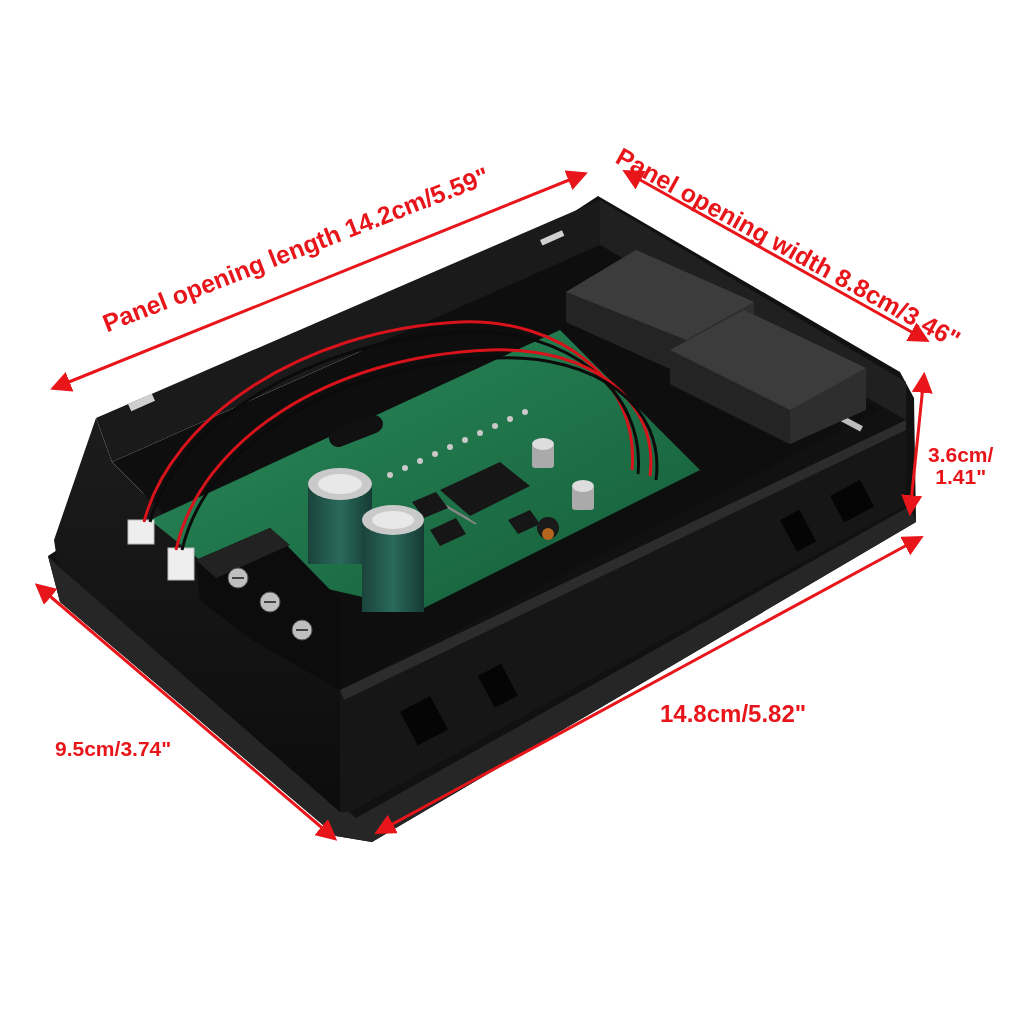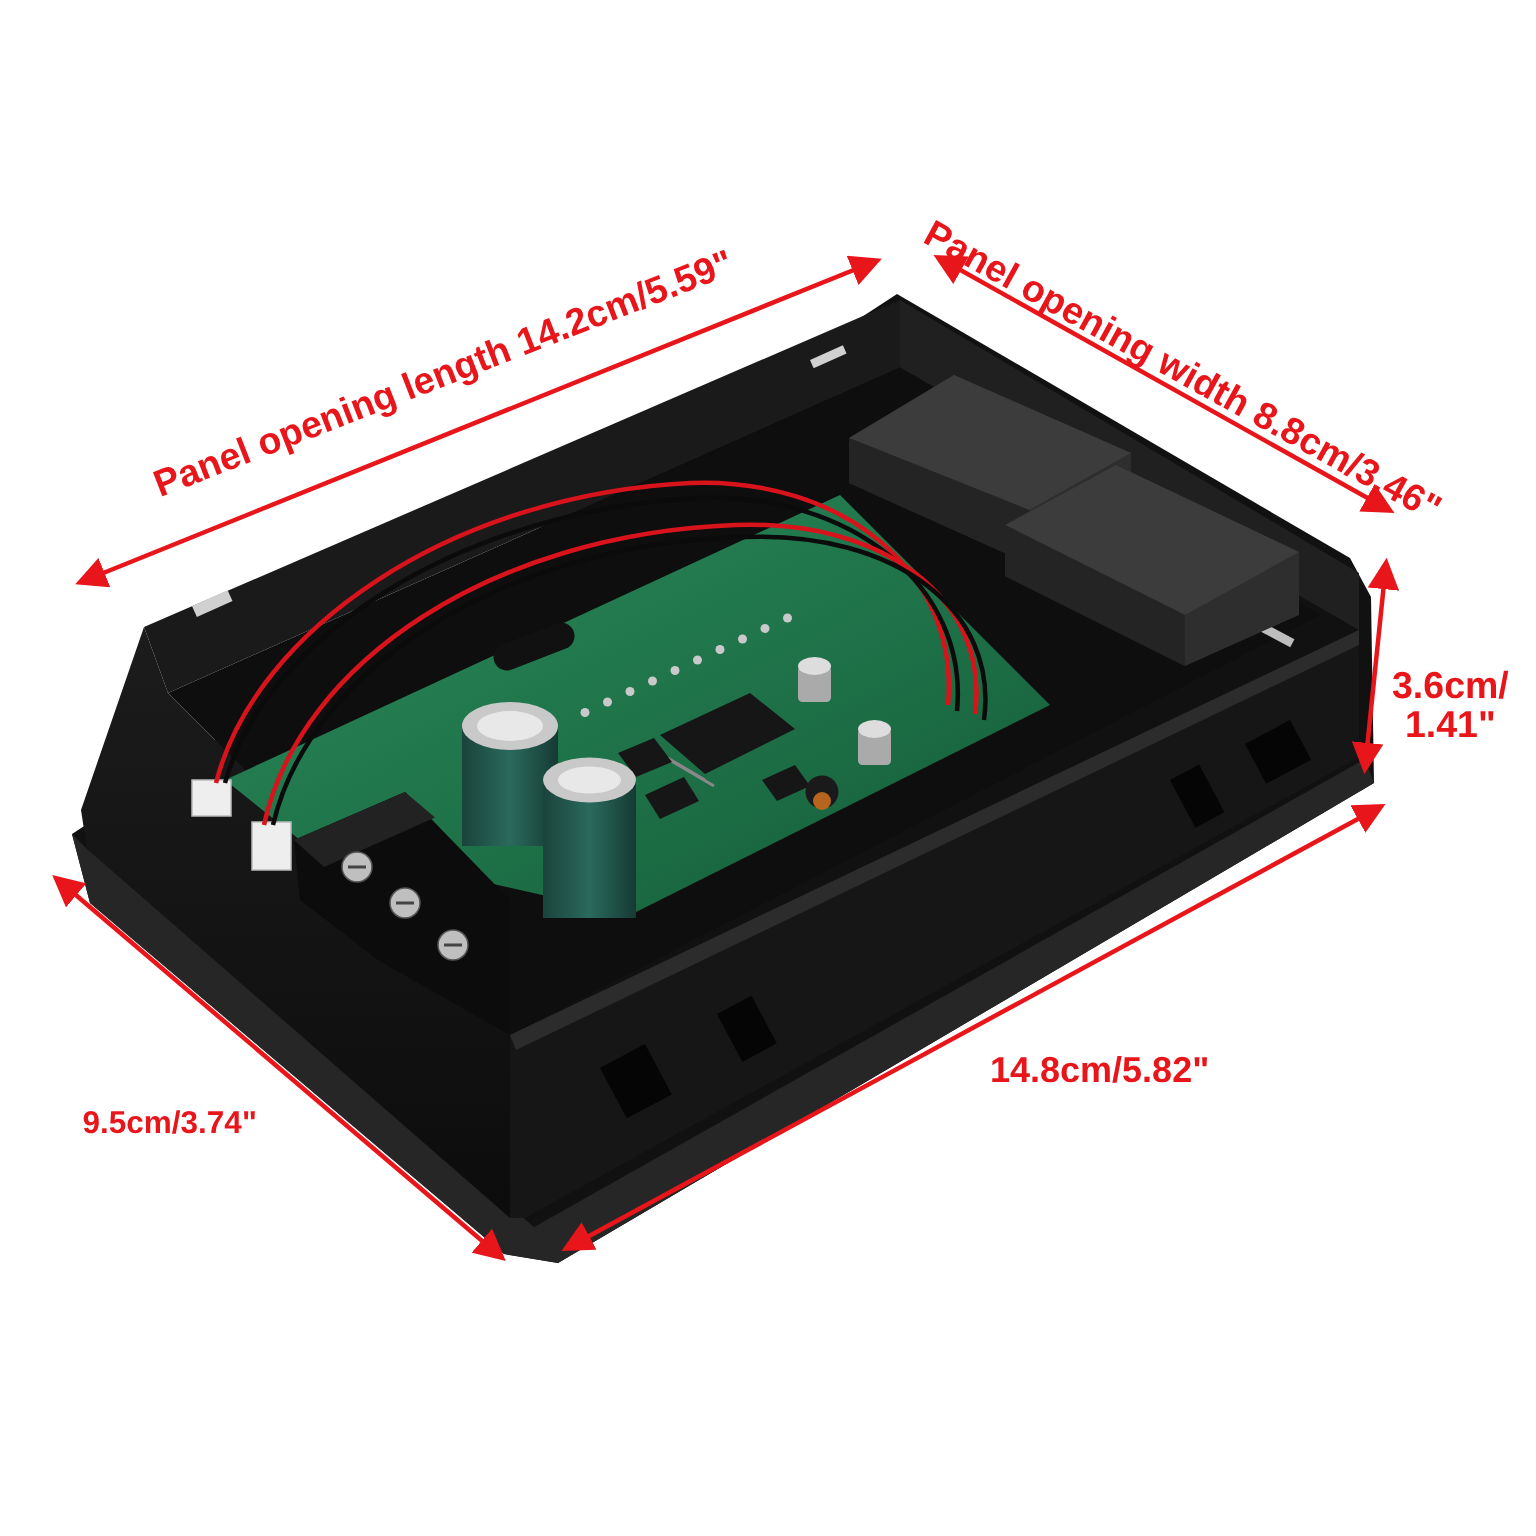--- a/index.html
+++ b/index.html
@@ -4,21 +4,21 @@
 <style>
   html, body { margin: 0; padding: 0; background: #ffffff; }
   body { width: 1024px; height: 1024px; position: relative; overflow: hidden;
          font-family: "Liberation Sans", sans-serif; }
   #stage { position: absolute; left: 0; top: 0; width: 1024px; height: 1024px; }
   .dim-label { position: absolute; color: #e8161b; font-weight: bold;
                font-family: "Liberation Sans", sans-serif; white-space: nowrap;
                transform-origin: left center; line-height: 1; }
   #lbl-length { left: 104px; top: 312px; font-size: 25px; transform: rotate(-21.3deg); }
   #lbl-width { left: 618px; top: 142px; font-size: 25px; transform: rotate(28.8deg); }
-  #lbl-height { left: 928px; top: 444px; font-size: 25px; text-align: center; line-height: 1.05; }
+  #lbl-height { left: 928px; top: 444px; font-size: 21px; text-align: center; line-height: 1.05; }
   #lbl-depth { left: 55px; top: 738px; font-size: 21px; }
   #lbl-outer-length { left: 660px; top: 702px; font-size: 24px; }
 </style>
 </head>
 <body>
 
 <svg id="stage" viewBox="0 0 1024 1024" xmlns="http://www.w3.org/2000/svg">
   <defs>
     <marker id="arrow" viewBox="0 0 10 10" refX="8" refY="5" markerWidth="7" markerHeight="7" orient="auto-start-reverse">
       <path d="M0,0 L10,5 L0,10 z" fill="#e8161b"></path>

